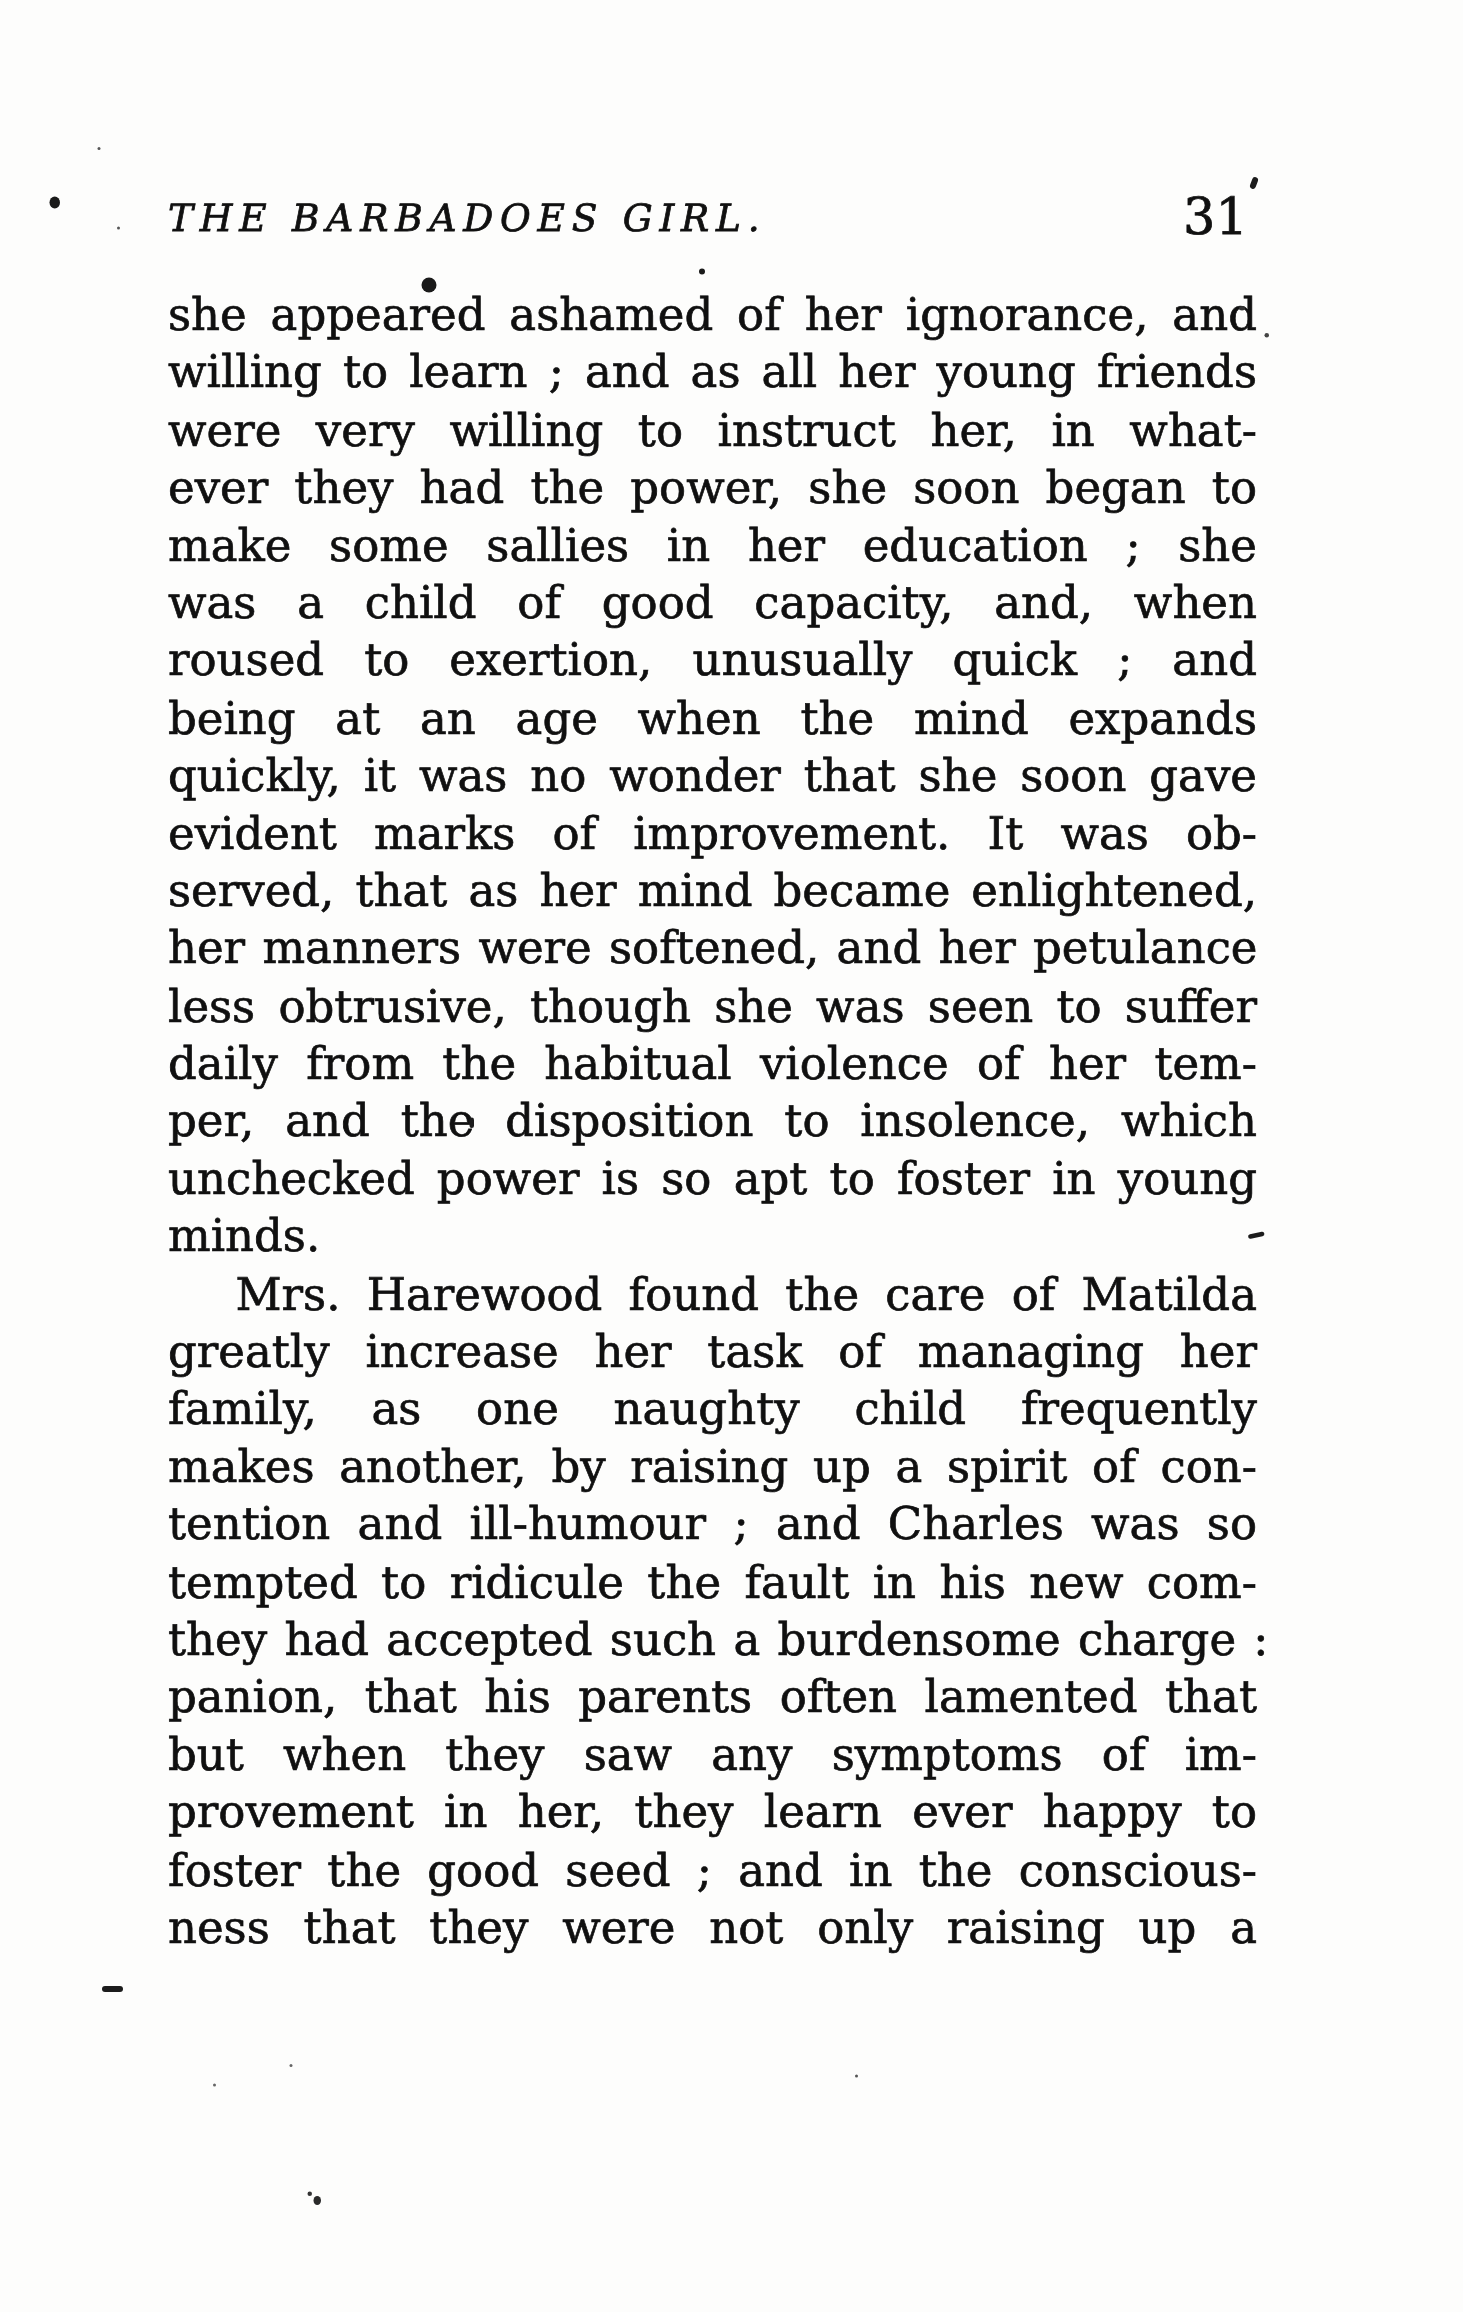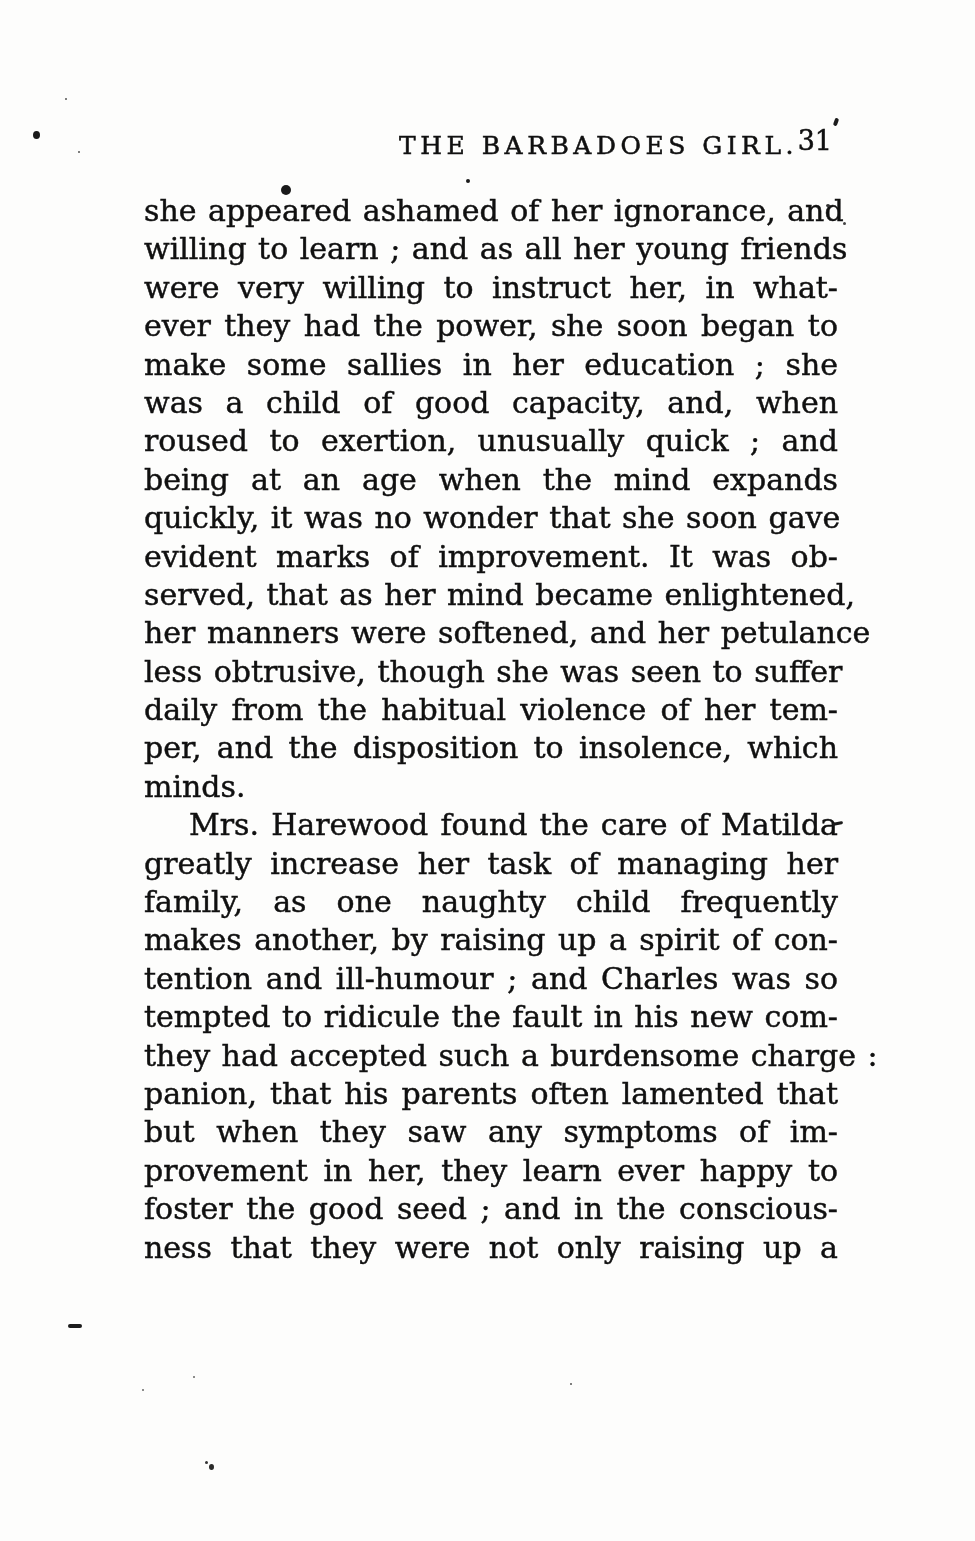--- a/index.html
+++ b/index.html
@@ -16,48 +16,48 @@
     color: #101010;
   }
   
   .header {
     position: absolute;
     top: 131px; left: 112px; width: 726px; height: 40px;
   }
   .header-title {
     position: absolute;
     left: 0; right: 40px;
-    text-align: right;
+    text-align: left;
     font-size: 25px;
     letter-spacing: 4.5px;
     white-space: nowrap;
+    font-style: italic;
     -webkit-text-stroke: 0.5px #101010;
   }
   .page-number {
     position: absolute;
     right: 6px; top: -6px;
-    font-size: 27px;
+    font-size: 34px;
     -webkit-text-stroke: 0.5px #101010;
   }
   
   .textblock {
     position: absolute;
     top: 192px; left: 112px; width: 726px;
     font-size: 30px;
     line-height: 38.4px;
     -webkit-text-stroke: 0.45px #101010;
     word-spacing: 2px;
   }
   .line {
     height: 38.4px;
     text-align: justify;
     text-align-last: justify;
     text-justify: inter-word;
     white-space: nowrap;
-    margin-left: 32px;
   }
   .line.para-end {
     text-align: left;
     text-align-last: left;
   }
   .line.indent { text-indent: 45px; }
   
   .speck {
     position: absolute;
     background: #1a1a1a;
@@ -88,20 +88,21 @@
     <div class="line">was a child of good capacity, and, when</div>
     <div class="line">roused to exertion, unusually quick ; and</div>
     <div class="line">being at an age when the mind expands</div>
     <div class="line">quickly, it was no wonder that she soon gave</div>
     <div class="line">evident marks of improvement.  It was ob-</div>
     <div class="line">served, that as her mind became enlightened,</div>
     <div class="line">her manners were softened, and her petulance</div>
     <div class="line">less obtrusive, though she was seen to suffer</div>
     <div class="line">daily from the habitual violence of her tem-</div>
     <div class="line">per, and the disposition to insolence, which</div>
+    <div class="line">unchecked power is so apt to foster in young</div>
     <div class="line para-end">minds.</div>
     <div class="line indent">Mrs. Harewood found the care of Matilda</div>
     <div class="line">greatly increase her task of managing her</div>
     <div class="line">family, as one naughty child frequently</div>
     <div class="line">makes another, by raising up a spirit of con-</div>
     <div class="line">tention and ill-humour ; and Charles was so</div>
     <div class="line">tempted to ridicule the fault in his new com-</div>
     <div class="line">they had accepted such a burdensome charge :</div>
     <div class="line">panion, that his parents often lamented that</div>
     <div class="line">but when they saw any symptoms of im-</div>

